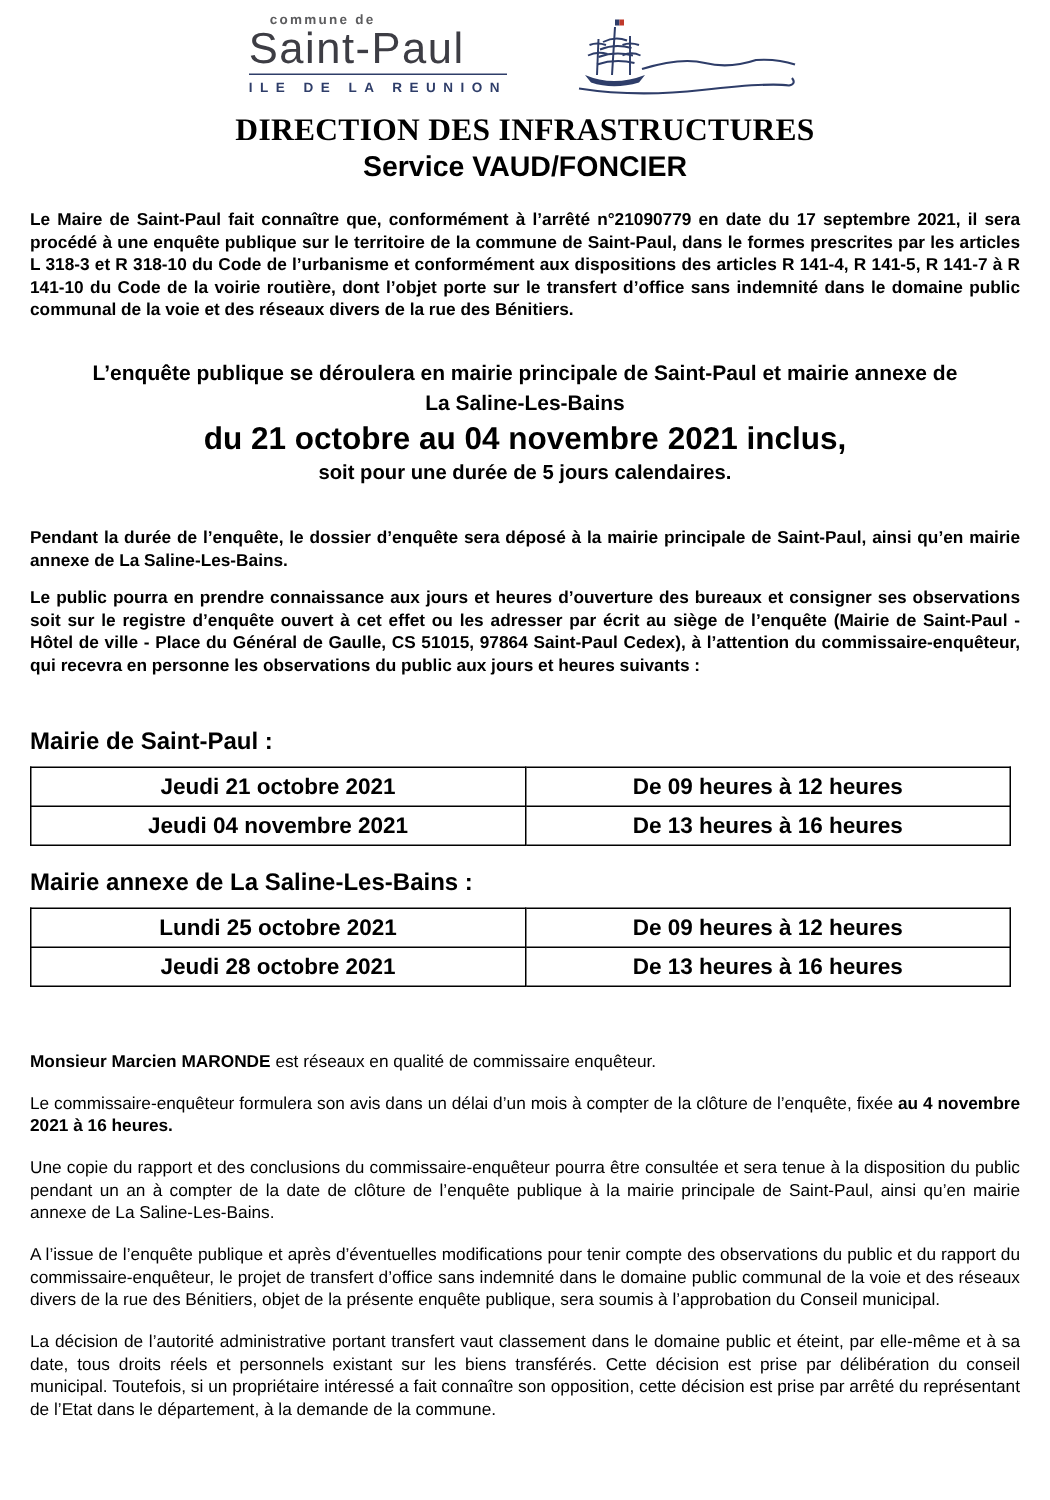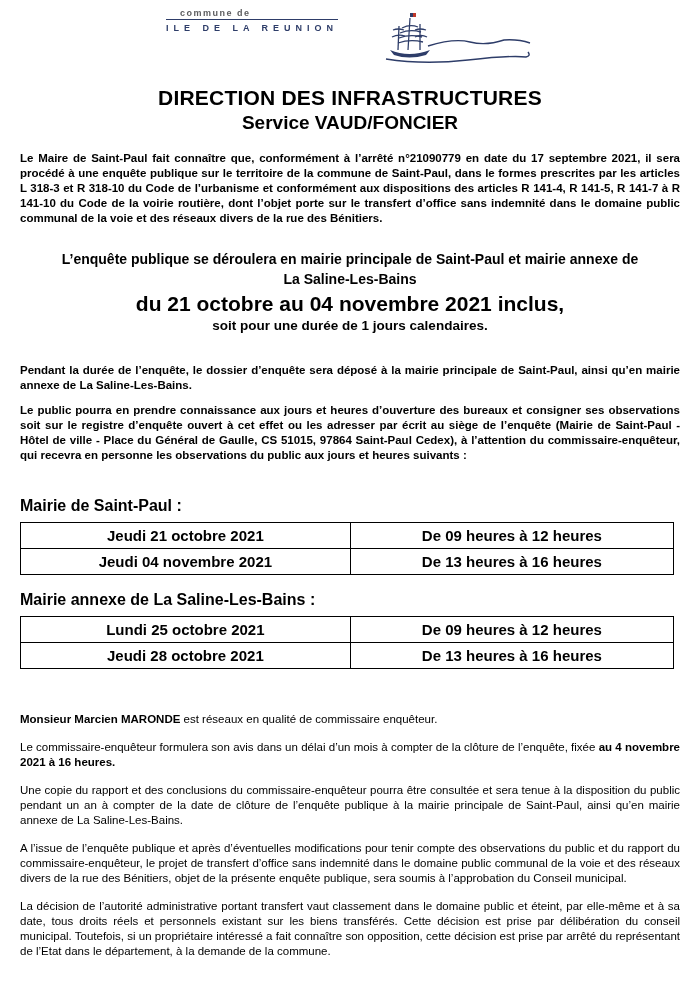--- a/index.html
+++ b/index.html
@@ -14,21 +14,21 @@
 
   
   .logo-row { display: flex; justify-content: center; align-items: flex-start; height: 58px; gap: 44px; }
   .logo-text { display: flex; flex-direction: column; align-items: flex-start; }
   .logo-commune { font-size: 9px; letter-spacing: 1.5px; color: #5c5c5e; font-weight: bold; margin-left: 14px; }
   .logo-name { font-size: 29px; color: #3d3d44; letter-spacing: 1px; line-height: 30px; font-weight: normal; }
   .logo-sub { font-size: 9px; letter-spacing: 5px; color: #2e3d69; font-weight: bold; border-top: 1.5px solid #2e3d69; padding-top: 3px; margin-top: 1px; width: 100%; }
   .logo-art { margin-left: 2px; margin-top: 2px; }
 
   
-  .direction { text-align: center; font-weight: bold; font-size: 21px; margin-top: 20px; letter-spacing: .2px; }
+  .direction { text-align: center; font-weight: bold; font-size: 21px; margin-top: 8px; letter-spacing: .2px; font-family: Liberation Serif, serif; }
   .service   { text-align: center; font-weight: bold; font-size: 19px; margin-top: 2px; }
   .main-title{ text-align: center; font-weight: bold; font-size: 29px; margin-top: 12px; letter-spacing: .3px; }
 
   
   .para { font-size: 11.5px; line-height: 15px; text-align: justify; }
   .para.bold { font-weight: bold; }
   .p-intro   { margin-top: 17px; }
   .p-pendant { margin-top: 28px; }
   .p-public  { margin-top: 10px; }
   b.run { font-weight: bold; }
@@ -59,20 +59,21 @@
   .p-decision { margin-top: 13px; }
 </style>
 </head>
 <body>
 
 <div class="page">
 
   <div class="logo-row">
     <div class="logo-text">
       <div class="logo-commune">commune de</div>
+      <div class="logo-name">Saint-Paul</div>
       <div class="logo-sub">ILE DE LA REUNION</div>
     </div>
     <svg class="logo-art" width="150" height="56" viewBox="0 0 150 56">
 
       <g stroke="#2e3d69" fill="none" stroke-width="1.3">
         <line x1="26" y1="8" x2="24" y2="40"></line>
         <line x1="15" y1="16" x2="14" y2="40"></line>
         <line x1="36" y1="14" x2="36" y2="40"></line>
 
         <path d="M18,18 Q26,14 34,17"></path>
@@ -97,21 +98,21 @@
 
   <div class="direction">DIRECTION DES INFRASTRUCTURES</div>
   <div class="service">Service VAUD/FONCIER</div>
 
   <div class="para bold p-intro">Le Maire de Saint-Paul fait connaître que, conformément à l’arrêté n°21090779 en date du 17 septembre 2021, il sera procédé à une enquête publique sur le territoire de la commune de Saint-Paul, dans le formes prescrites par les articles L 318-3 et R 318-10 du Code de l’urbanisme et conformément aux dispositions des articles R 141-4, R 141-5, R 141-7 à R 141-10 du Code de la voirie routière, dont l’objet porte sur le transfert d’office sans indemnité dans le domaine public communal de la voie et des réseaux divers de la rue des Bénitiers.</div>
 
   <div class="center-block">
     <div class="center-line">L’enquête publique se déroulera en mairie principale de Saint-Paul et mairie annexe de</div>
     <div class="center-line">La Saline-Les-Bains</div>
     <div class="center-big">du 21 octobre au 04 novembre 2021 inclus,</div>
-    <div class="center-small">soit pour une durée de 1 jours calendaires.</div>
+    <div class="center-small">soit pour une durée de 5 jours calendaires.</div>
   </div>
 
   <div class="para bold p-pendant">Pendant la durée de l’enquête, le dossier d’enquête sera déposé à la mairie principale de Saint-Paul, ainsi qu’en mairie annexe de La Saline-Les-Bains.</div>
   <div class="para bold p-public">Le public pourra en prendre connaissance aux jours et heures d’ouverture des bureaux et consigner ses observations soit sur le registre d’enquête ouvert à cet effet ou les adresser par écrit au siège de l’enquête (Mairie de Saint-Paul - Hôtel de ville - Place du Général de Gaulle, CS 51015, 97864 Saint-Paul Cedex), à l’attention du commissaire-enquêteur, qui recevra en personne les observations du public aux jours et heures suivants :</div>
 
   <div class="table-heading">Mairie de Saint-Paul :</div>
   <table class="schedule">
     <tbody>
         <tr>
       <td class="c1">Jeudi 21 octobre 2021</td>

